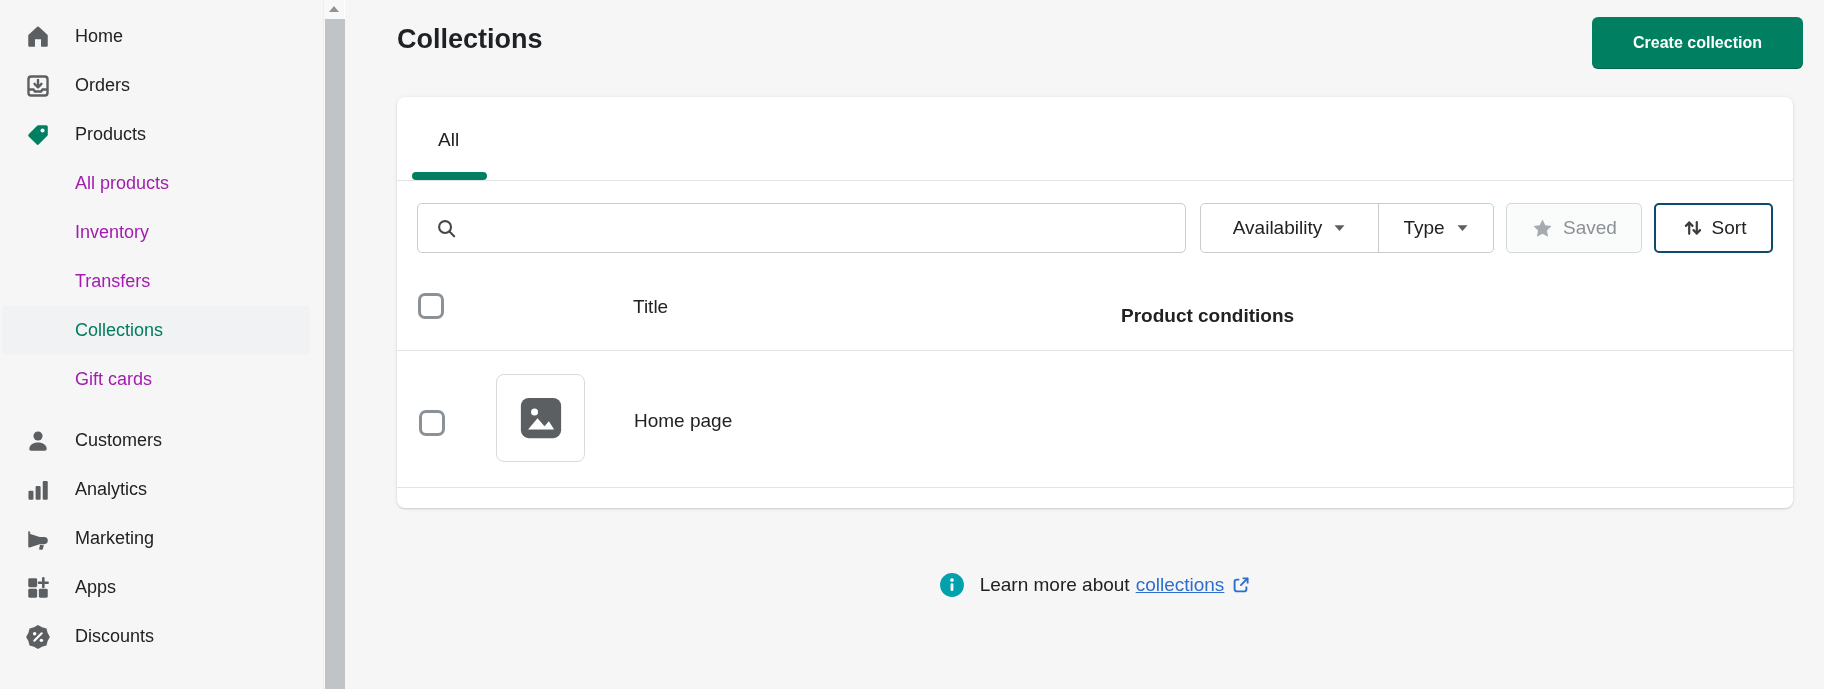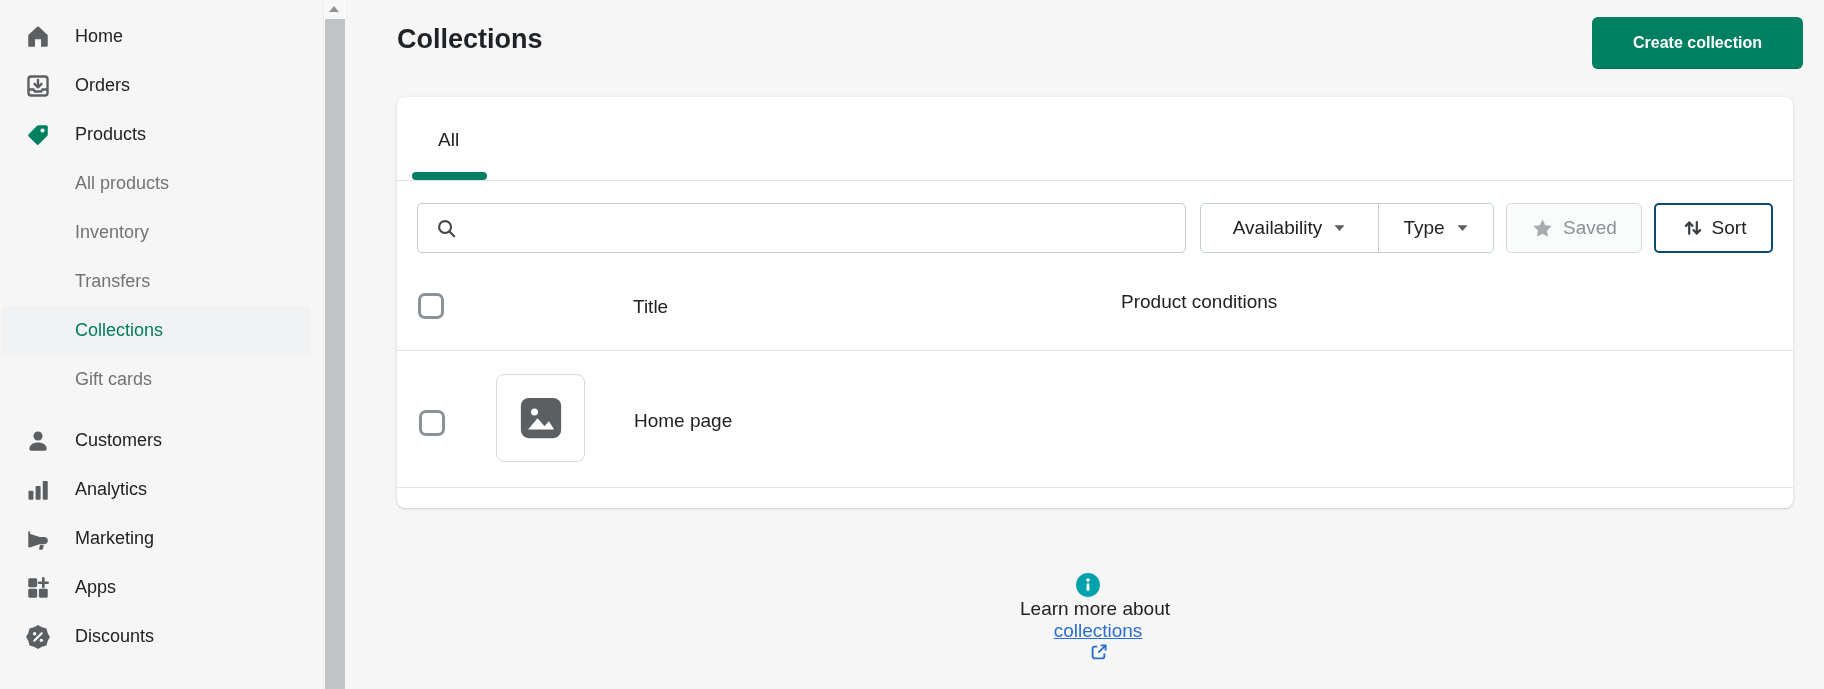--- a/index.html
+++ b/index.html
@@ -4,21 +4,21 @@
 <style>
   * { margin:0; padding:0; box-sizing:border-box; }
   html,body { width:1824px; height:689px; overflow:hidden; }
   body { font-family:"Liberation Sans","DejaVu Sans",sans-serif; background:#f6f6f7; color:#202223; }
   .screen { position:relative; width:1824px; height:689px; }
 
   
   .sidebar { position:absolute; left:0; top:0; width:323px; height:689px; background:#f6f6f7; padding-top:12px; }
   .nav-item { height:49px; display:flex; align-items:center; margin:0 13px 0 2px; border-radius:4px; padding-left:23px; font-size:18px; color:#202223; cursor:pointer; }
   .nav-item .nav-icon { width:26px; height:26px; margin-right:24px; flex:0 0 26px; display:flex; align-items:center; justify-content:center; }
-  .nav-item.sub { padding-left:73px; color:#737373; }
+  .nav-item.sub { padding-left:73px; color:#a21caf; }
   .nav-item.active { background:#f1f2f3; color:#007c5f; }
   .nav-item.section-gap { margin-top:12px; }
   .nav-icon svg { display:block; }
 
   
   .scrollbar { position:absolute; left:323px; top:0; width:22px; height:689px; background:#f8f8f8; border-left:1px solid #ededee; border-right:1px solid #ffffff; }
   .scroll-up { height:18px; display:flex; align-items:center; justify-content:center; }
   .scroll-thumb { position:absolute; left:1px; top:19px; width:20px; height:670px; background:#c1c4c7; }
 
   
@@ -41,29 +41,29 @@
   .filter-btn { display:flex; align-items:center; justify-content:center; gap:11px; font-size:19px; color:#202223; background:#fff; border:none; font-family:inherit; cursor:pointer; }
   .filter-btn.availability { width:177px; }
   .filter-btn.type { width:115px; border-left:1px solid #c9cccf; }
 
   .saved-btn { position:absolute; left:1109px; top:106px; width:136px; height:50px; background:#fafbfb; border:1px solid #d5d8da; border-radius:5px; display:flex; align-items:center; justify-content:center; gap:9px; font-size:19px; color:#8c9196; font-family:inherit; }
   .sort-btn { position:absolute; left:1257px; top:106px; width:119px; height:50px; background:#ffffff; border:2px solid #0c4a6e; border-radius:5px; display:flex; align-items:center; justify-content:center; gap:7px; font-size:19px; color:#202223; font-family:inherit; cursor:pointer; }
 
   .checkbox { width:26px; height:26px; border:3px solid #8c9196; border-radius:7px; background:#fff; cursor:pointer; }
   .header-checkbox { position:absolute; left:21px; top:196px; }
   .col-title { position:absolute; left:236px; top:199px; font-size:19px; font-weight:500; color:#202223; }
-  .col-conditions { position:absolute; left:724px; top:194px; font-size:19px; font-weight:400; color:#202223; }
+  .col-conditions { position:absolute; left:724px; top:208px; font-size:19px; font-weight:700; color:#202223; }
   .header-divider { position:absolute; left:0; right:0; top:253px; border-top:1px solid #e1e3e5; }
 
   .row-checkbox { position:absolute; left:22px; top:313px; }
   .thumb { position:absolute; left:99px; top:277px; width:89px; height:88px; border:1px solid #d8dadd; border-radius:8px; background:#fff; display:flex; align-items:center; justify-content:center; }
   .row-title { position:absolute; left:237px; top:313px; font-size:19px; color:#202223; cursor:pointer; }
   .row-divider { position:absolute; left:0; right:0; top:390px; border-top:1px solid #e1e3e5; }
 
-  .footer { position:absolute; left:52px; top:572px; width:1396px; display:flex; align-items:center; justify-content:center; gap:0; font-size:19px; color:#202223;flex-direction:column; }
+  .footer { position:absolute; left:52px; top:572px; width:1396px; display:flex; align-items:center; justify-content:center; gap:0; font-size:19px; color:#202223; }
   .footer .info-ic { margin-right:15px; display:flex; }
   .footer a { color:#2c6ecb; text-decoration:underline; margin-left:6px; cursor:pointer; }
   .footer .ext-ic { margin-left:7px; display:flex; }
 </style>
 </head>
 <body>
 
 <div class="screen">
 
   <nav class="sidebar">

